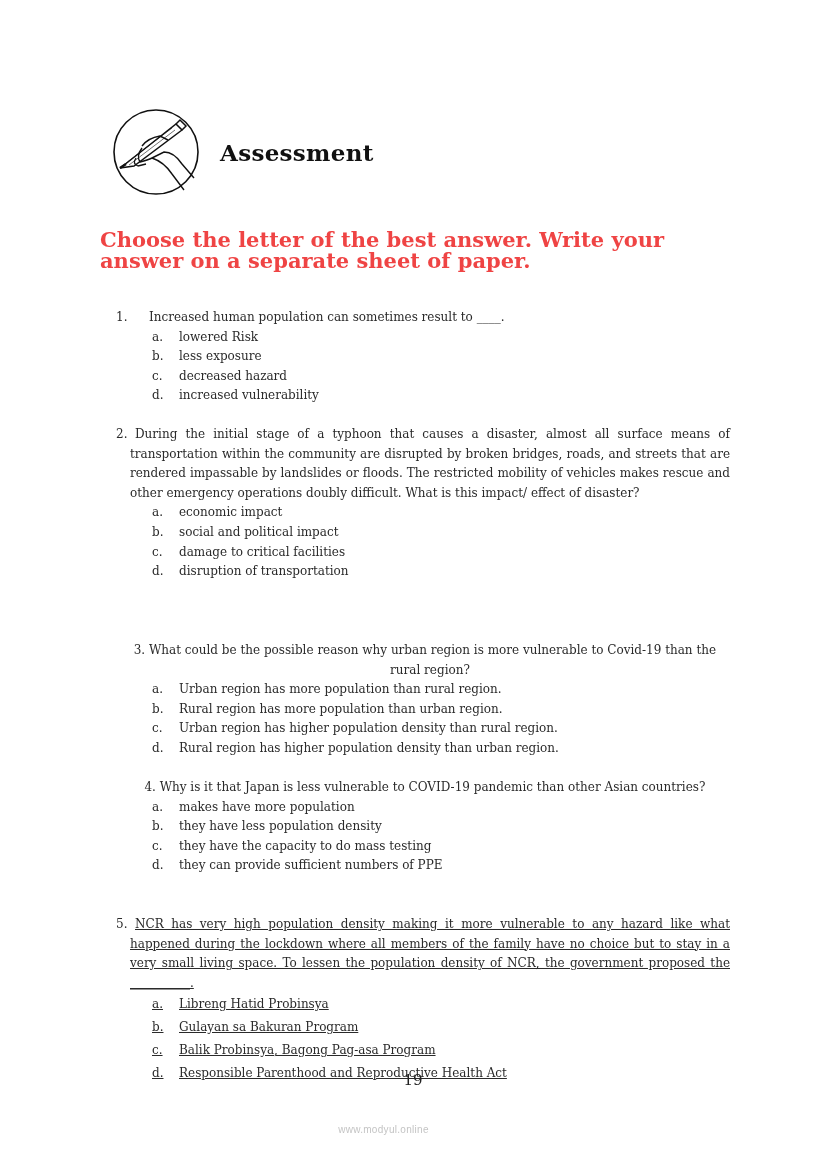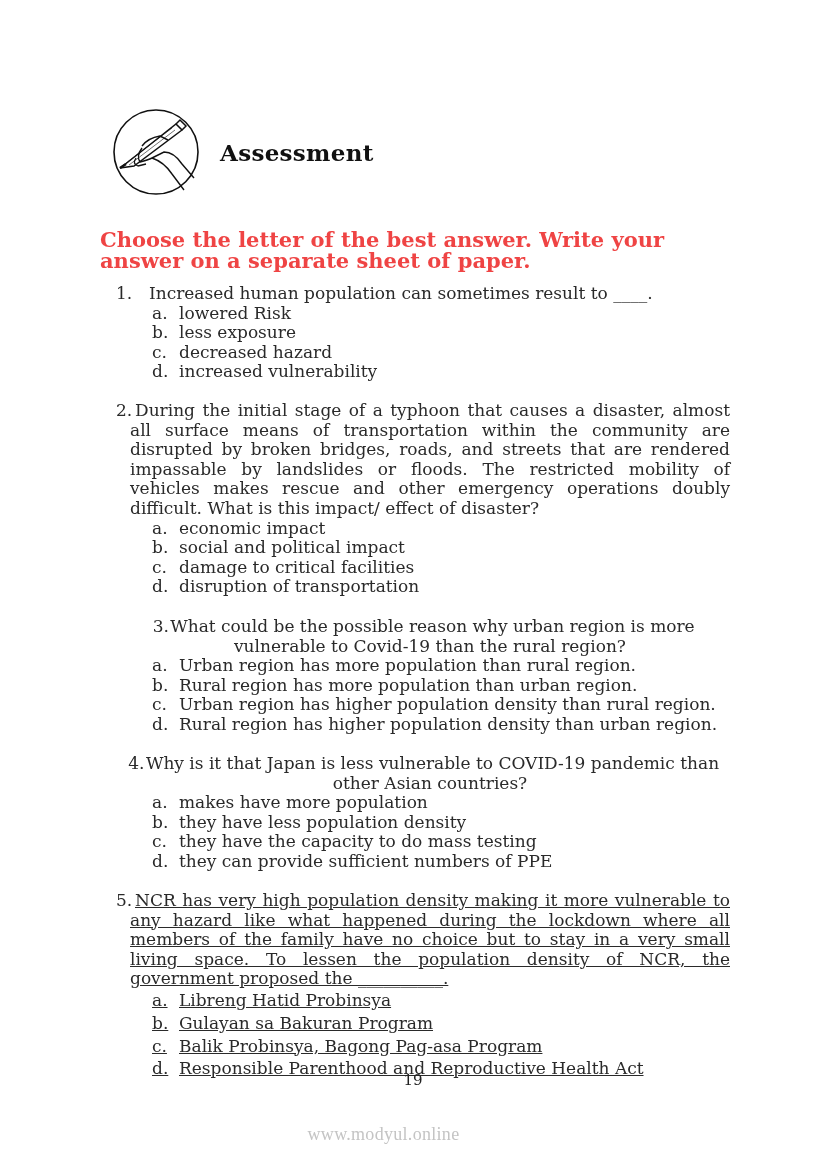--- a/index.html
+++ b/index.html
@@ -11,30 +11,30 @@
     .header { position: absolute; left: 112px; top: 106px; height: 92px; display: flex; align-items: center; }
     .icon-circle { width: 88px; height: 88px; }
     .title {
       margin-left: 20px; font-size: 23px; font-weight: bold; 
       color: #111; letter-spacing: 0.3px;
     }
     .instructions {
       position: absolute; left: 100px; top: 229px; width: 630px;
       font-size: 21px; font-weight: bold; line-height: 21px; color: #ef4444;
     }
-    .question { position: absolute; left: 116px; width: 614px; font-size: 17px; line-height: 19.6px; }
+    .question { position: absolute; left: 116px; width: 614px; font-size: 12px; line-height: 19.6px; margin-top: 24px; }
     .q-stem { text-indent: 0; padding-left: 14px; text-align: justify; }
     .q-stem .num { margin-left: -14px; display: inline-block; width: 33px; }
     .q1 .q-stem .num { width: 33px; }
     .choices { list-style: none; margin: 0; padding: 0 0 0 36px; }
     .choice { display: flex; }
     .choice .letter { width: 27px; display: inline-block; }
     .footer-page { position: absolute; top: 1071px; left: 0; width: 826px; text-align: center; font-size: 15px; color: #222; }
     .watermark { position: absolute; top: 1124px; left: 0; width: 767px; text-align: center;
-      font-family: Liberation Serif, serif; font-size: 18px; color: #c4c4c4; letter-spacing: 0.3px; }
+      font-family: Liberation Sans, sans-serif; font-size: 10px; color: #c4c4c4; letter-spacing: 0.3px; }
   </style>
 </head>
 <body>
 
 <div class="header">
   <svg class="icon-circle" viewBox="0 0 88 88">
     <circle cx="44" cy="44" r="42" fill="none" stroke="#111" stroke-width="1.6"></circle>
     <path d="M8 60 L16 54 L64 16 L70 22 L22 58 Z" fill="none" stroke="#111" stroke-width="1.5"></path>
     <path d="M64 16 L68 12 L74 18 L70 22" fill="none" stroke="#111" stroke-width="1.5"></path>
     <path d="M14 55 L60 20 M17 57 L63 22" stroke="#111" stroke-width="0.6"></path>

